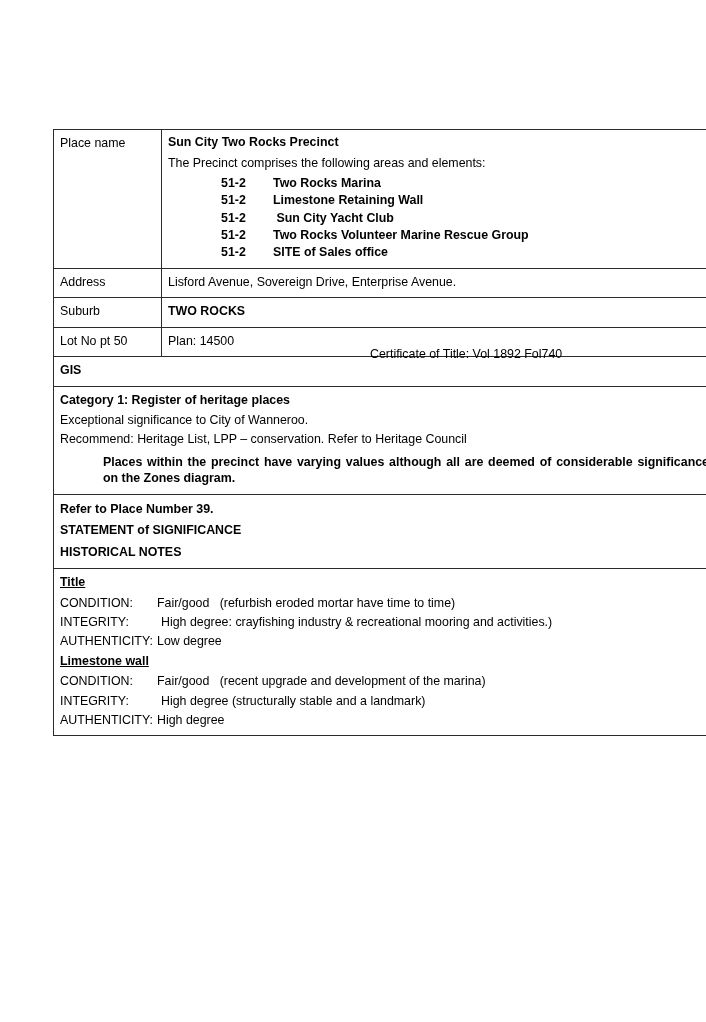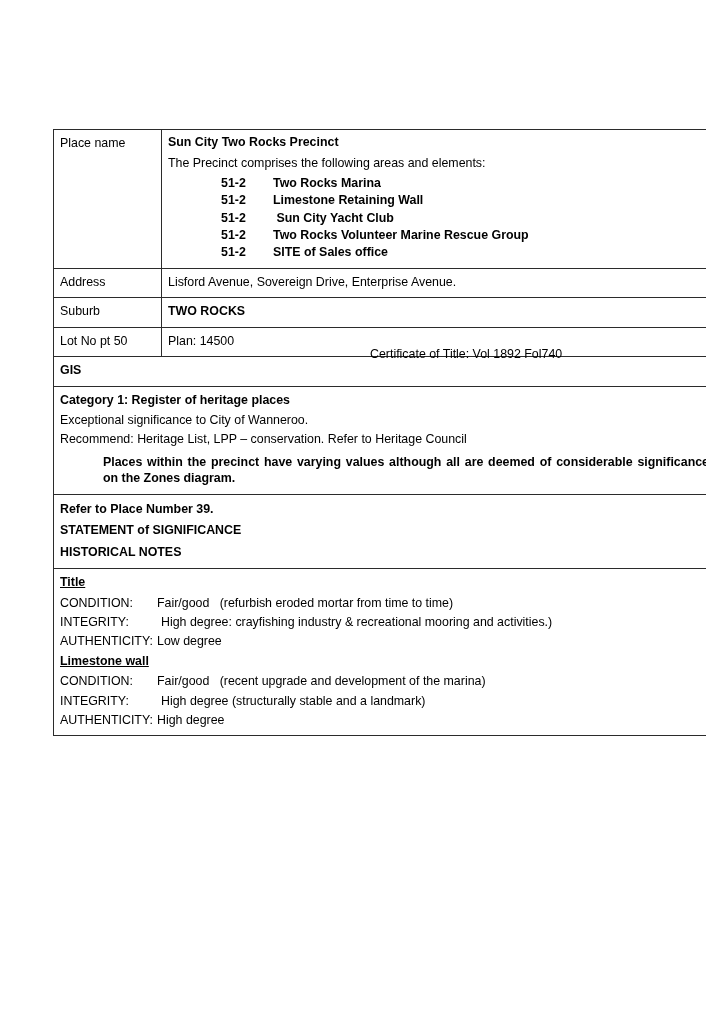--- a/index.html
+++ b/index.html
@@ -173,21 +173,21 @@
         <div class="sec-line">Refer to Place Number 39.</div>
         <div class="sec-line">STATEMENT of SIGNIFICANCE</div>
         <div class="sec-line">HISTORICAL NOTES</div>
       </td>
     </tr>
 
     <tr>
       <td colspan="2">
 
         <div class="sub-head">Title</div>
-        <div class="cond-row"><span class="cond-key">CONDITION:</span><span>Fair/good   (refurbish eroded mortar from time to time)</span></div>
+        <div class="cond-row"><span class="cond-key">CONDITION:</span><span>Fair/good   (refurbish eroded mortar have time to time)</span></div>
         <div class="cond-row"><span class="cond-key-wide">INTEGRITY:</span><span>High degree: crayfishing industry &amp; recreational mooring and activities.)</span></div>
         <div class="cond-row"><span class="cond-key">AUTHENTICITY:</span><span>Low degree</span></div>
 
         <div class="sub-head">Limestone wall</div>
         <div class="cond-row"><span class="cond-key">CONDITION:</span><span>Fair/good   (recent upgrade and development of the marina)</span></div>
         <div class="cond-row"><span class="cond-key-wide">INTEGRITY:</span><span>High degree (structurally stable and a landmark)</span></div>
         <div class="cond-row"><span class="cond-key">AUTHENTICITY:</span><span>High degree</span></div>
 
       </td>
     </tr>

